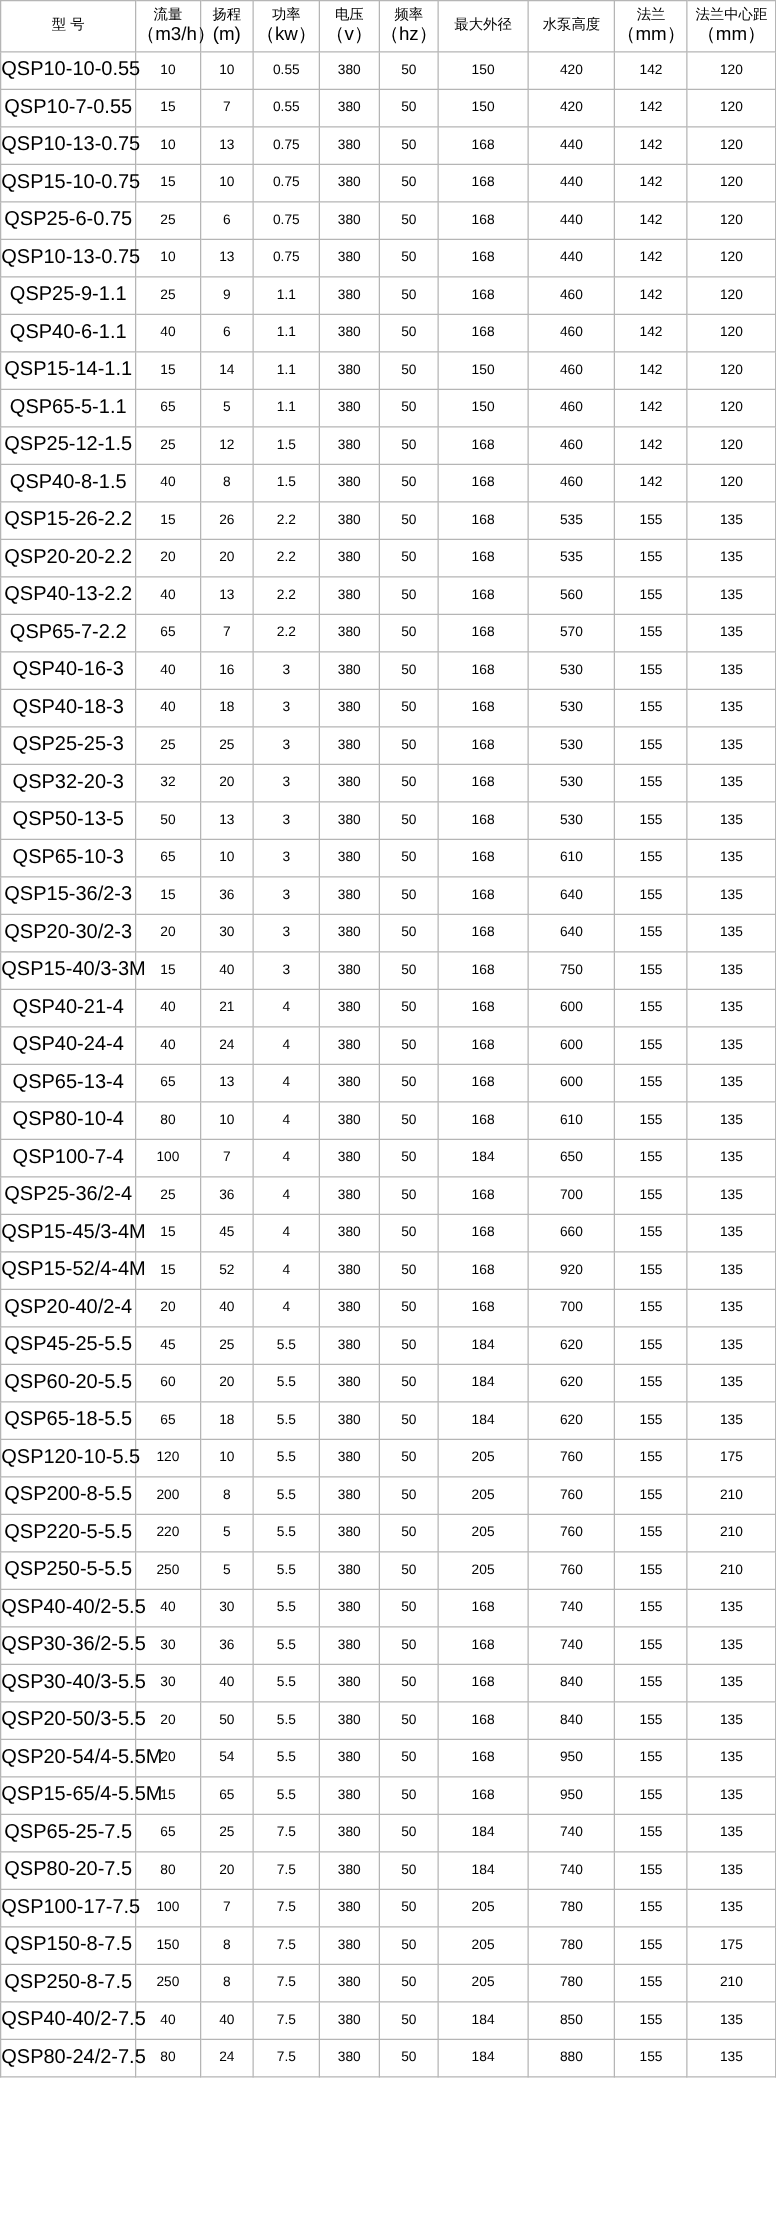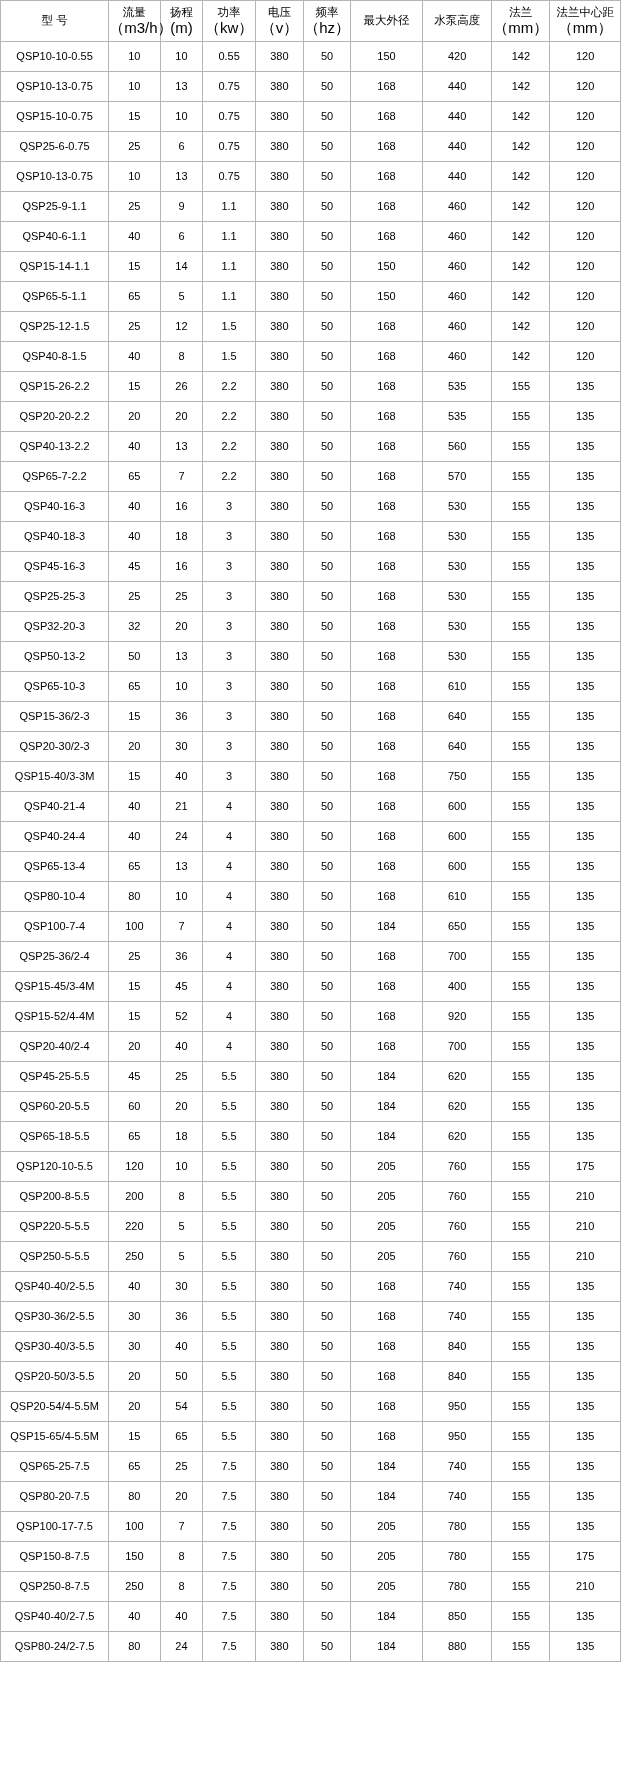--- a/index.html
+++ b/index.html
@@ -44,21 +44,21 @@
     display: block;
   }
   table.spec thead th .hdr-sub {
     display: block;
     font-size: 15px;
     text-align: center;
   }
   td.model {
     text-align: left;
     padding-left: 6px;
-    font-size: 11px;
+    font-size: 16px;
     white-space: nowrap;
   }
   
   col.c-model { width: 101px; }
   col.c-flow  { width: 48px; }
   col.c-head  { width: 40px; }
   col.c-power { width: 49px; }
   col.c-volt  { width: 45px; }
   col.c-freq  { width: 44px; }
   col.c-dia   { width: 67px; }
@@ -131,20 +131,32 @@
           <td>10</td>
           <td>0.55</td>
           <td>380</td>
           <td>50</td>
           <td>150</td>
           <td>420</td>
           <td>142</td>
           <td>120</td>
         </tr>
         <tr>
+          <td class="model">QSP10-7-0.55</td>
+          <td>15</td>
+          <td>7</td>
+          <td>0.55</td>
+          <td>380</td>
+          <td>50</td>
+          <td>150</td>
+          <td>420</td>
+          <td>142</td>
+          <td>120</td>
+        </tr>
+        <tr>
           <td class="model">QSP10-13-0.75</td>
           <td>10</td>
           <td>13</td>
           <td>0.75</td>
           <td>380</td>
           <td>50</td>
           <td>168</td>
           <td>440</td>
           <td>142</td>
           <td>120</td>
@@ -323,32 +335,20 @@
           <td>18</td>
           <td>3</td>
           <td>380</td>
           <td>50</td>
           <td>168</td>
           <td>530</td>
           <td>155</td>
           <td>135</td>
         </tr>
         <tr>
-          <td class="model">QSP45-16-3</td>
-          <td>45</td>
-          <td>16</td>
-          <td>3</td>
-          <td>380</td>
-          <td>50</td>
-          <td>168</td>
-          <td>530</td>
-          <td>155</td>
-          <td>135</td>
-        </tr>
-        <tr>
           <td class="model">QSP25-25-3</td>
           <td>25</td>
           <td>25</td>
           <td>3</td>
           <td>380</td>
           <td>50</td>
           <td>168</td>
           <td>530</td>
           <td>155</td>
           <td>135</td>
@@ -359,21 +359,21 @@
           <td>20</td>
           <td>3</td>
           <td>380</td>
           <td>50</td>
           <td>168</td>
           <td>530</td>
           <td>155</td>
           <td>135</td>
         </tr>
         <tr>
-          <td class="model">QSP50-13-2</td>
+          <td class="model">QSP50-13-5</td>
           <td>50</td>
           <td>13</td>
           <td>3</td>
           <td>380</td>
           <td>50</td>
           <td>168</td>
           <td>530</td>
           <td>155</td>
           <td>135</td>
         </tr>
@@ -498,21 +498,21 @@
           <td>135</td>
         </tr>
         <tr>
           <td class="model">QSP15-45/3-4M</td>
           <td>15</td>
           <td>45</td>
           <td>4</td>
           <td>380</td>
           <td>50</td>
           <td>168</td>
-          <td>400</td>
+          <td>660</td>
           <td>155</td>
           <td>135</td>
         </tr>
         <tr>
           <td class="model">QSP15-52/4-4M</td>
           <td>15</td>
           <td>52</td>
           <td>4</td>
           <td>380</td>
           <td>50</td>

